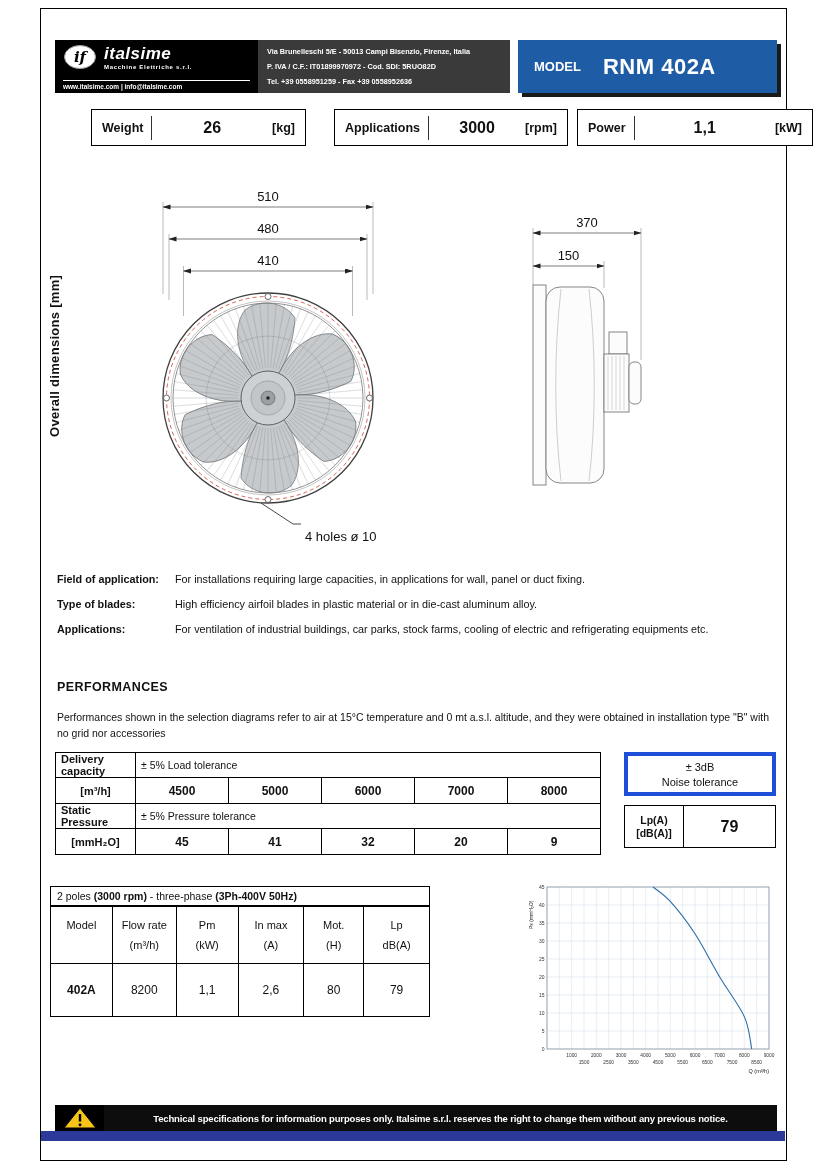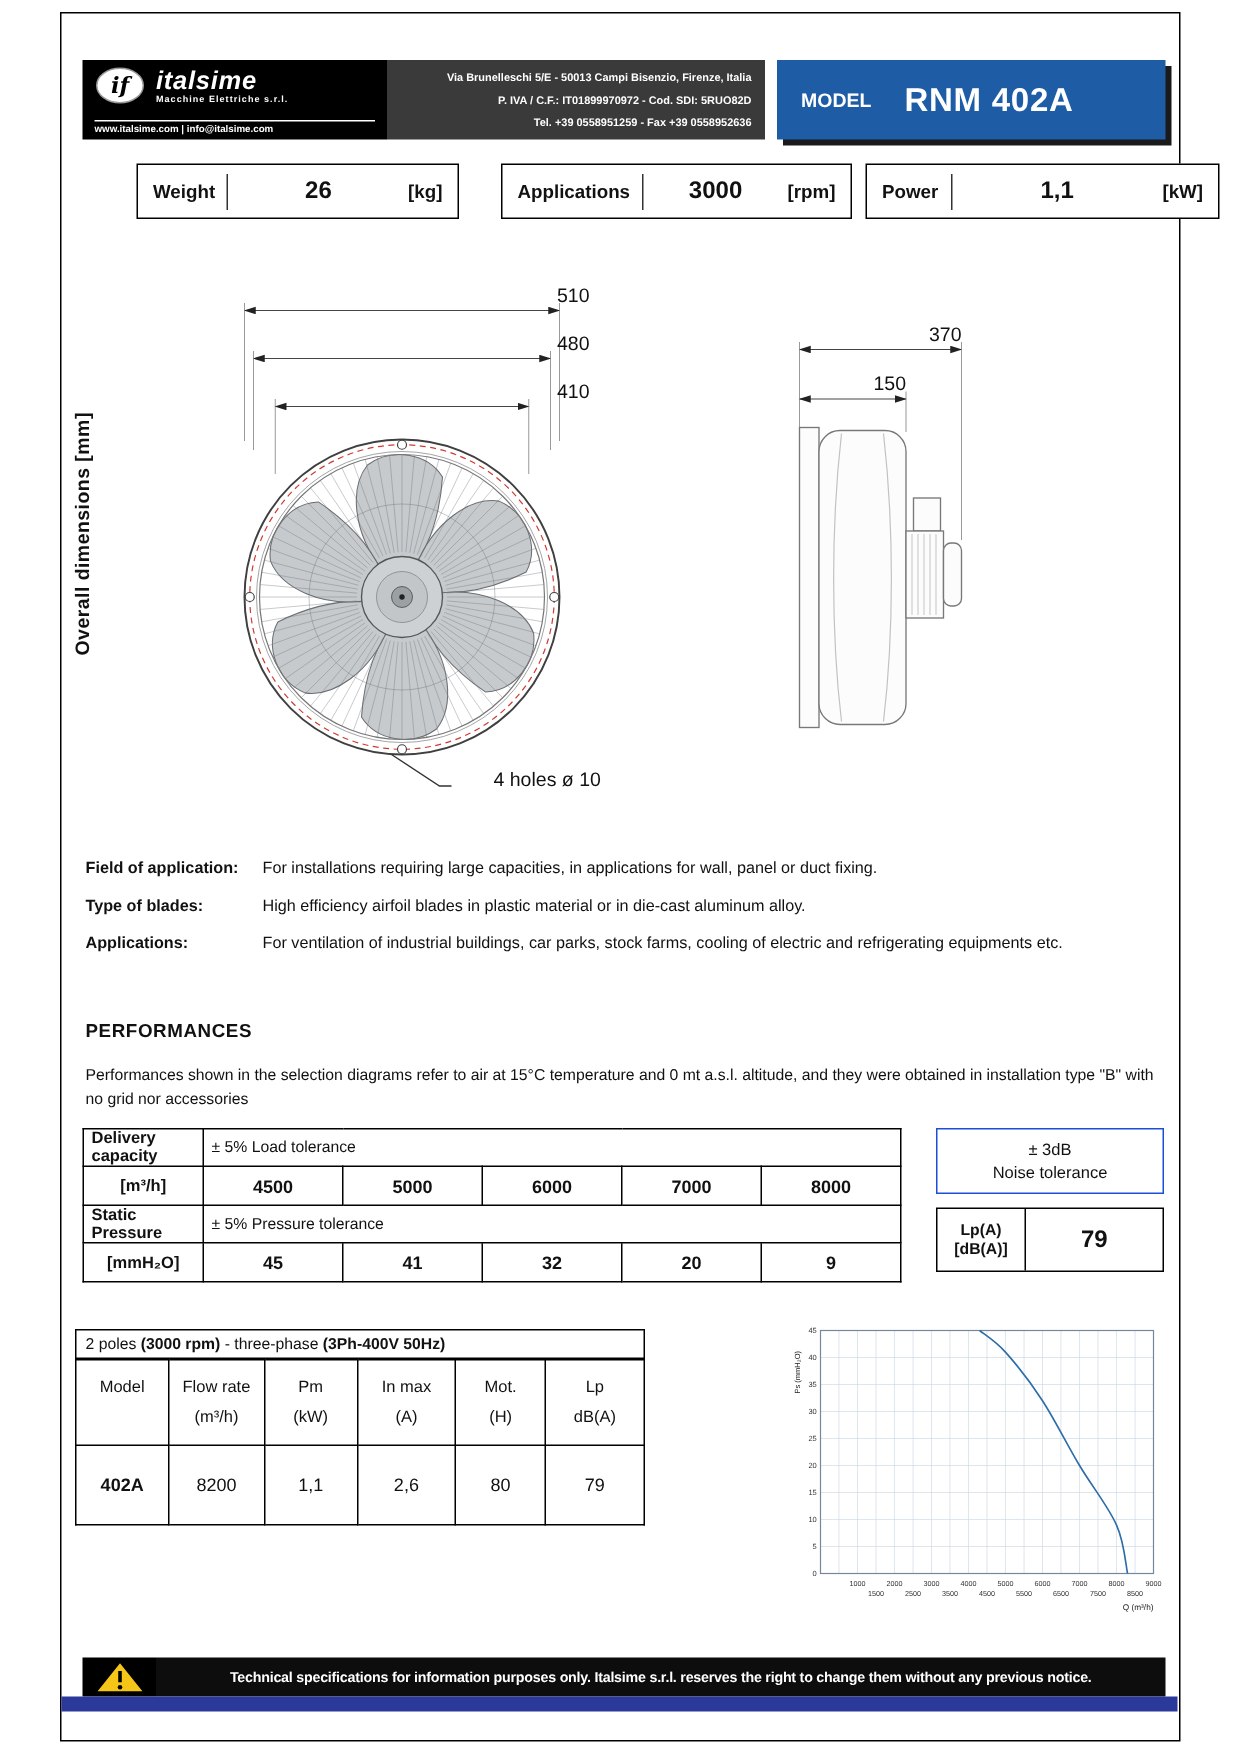--- a/index.html
+++ b/index.html
@@ -7,58 +7,58 @@
   .abs{position:absolute;}
   .frame{position:absolute;left:40px;top:8px;width:745px;height:1151px;border:1px solid #000;}
 
   
   .header{position:absolute;left:55px;top:40px;width:722px;height:53px;display:flex;}
   .logo-box{width:203px;background:#000;color:#fff;box-sizing:border-box;padding:4px 8px 3px;display:flex;flex-direction:column;justify-content:space-between;}
   .logo-top{display:flex;align-items:center;gap:7px;}
   .brand{font-size:17px;font-weight:bold;font-style:italic;letter-spacing:.5px;line-height:1;}
   .logo-sub{font-size:6px;letter-spacing:.7px;margin-top:2px;font-weight:bold;}
   .logo-contact{font-size:6.5px;font-weight:bold;border-top:1px solid #fff;padding-top:2px;}
-  .addr-box{width:252px;background:#3a3a3a;color:#fff;box-sizing:border-box;padding:7px 9px;display:flex;flex-direction:column;justify-content:space-between;align-items:flex-end;}
+  .addr-box{width:252px;background:#3a3a3a;color:#fff;box-sizing:border-box;padding:7px 9px;display:flex;flex-direction:column;justify-content:space-between;}
   .addr-box .al{font-size:7.3px;font-weight:bold;white-space:nowrap;}
   .model-box{flex:1;margin-left:8px;background:#1e5da6;color:#fff;display:flex;align-items:center;padding-left:16px;gap:22px;box-shadow:4px 4px 0 #1a1a1a;}
   .model-label{font-size:13px;font-weight:bold;}
   .model-value{font-size:22px;font-weight:bold;letter-spacing:.5px;}
 
   
   .specs{position:absolute;left:55px;top:109px;width:722px;display:flex;padding-left:36px;}
   .spec{box-sizing:border-box;border:1px solid #000;height:37px;display:flex;align-items:center;padding:0 10px;background:#fff;}
   .spec .lbl{font-weight:bold;font-size:12.5px;}
   .spec .vdiv{width:1px;height:24px;background:#333;margin-left:8px;}
   .spec .val{flex:1;text-align:center;font-weight:bold;font-size:16px;}
   .spec .unit{font-weight:bold;font-size:12.5px;}
   .spec1{width:215px;} .spec2{width:234px;margin-left:28px;} .spec3{width:236px;margin-left:9px;}
 
   
   .dims-label{position:absolute;left:47px;top:253px;height:205px;writing-mode:vertical-rl;transform:rotate(180deg);font-weight:bold;font-size:13px;text-align:center;letter-spacing:.3px;}
-  .dim-num{position:absolute;text-align:right;font-size:13px;color:#111;}
-  .holes-note{position:absolute;left:305px;top:512px;font-size:13px;margin-left:24px;}
+  .dim-num{position:absolute;text-align:center;font-size:13px;color:#111;}
+  .holes-note{position:absolute;left:305px;top:529px;font-size:13px;}
 
   
   .apps{position:absolute;left:57px;top:572px;width:716px;}
   .app-row{display:flex;margin-bottom:11px;font-size:10.8px;line-height:1.3;}
   .app-row .lbl{width:118px;font-weight:bold;flex-shrink:0;}
   .app-row .txt{flex:1;}
 
   .perf-title{position:absolute;left:57px;top:680px;font-size:12.5px;font-weight:bold;letter-spacing:.4px;}
   .perf-note{position:absolute;left:57px;top:710px;width:718px;font-size:10.5px;line-height:1.5;}
 
   
   .perf-table{position:absolute;left:55px;top:752px;border-collapse:collapse;background:#fff;}
   .perf-table td{border:1px solid #000;font-size:11px;padding:0 5px;}
   .perf-table .lblc{font-weight:bold;height:20px;}
   .perf-table .tolc{font-size:10.5px;height:20px;}
   .perf-table .unitc{font-weight:bold;text-align:center;height:25px;}
   .perf-table .valc{font-weight:bold;text-align:center;height:25px;font-size:12px;}
 
-  .noise-tol{position:absolute;left:624px;top:752px;width:152px;height:44px;border:1px solid #1d4ed8;box-sizing:border-box;display:flex;flex-direction:column;align-items:center;justify-content:center;gap:3px;font-size:11px;background:#fff;}
+  .noise-tol{position:absolute;left:624px;top:752px;width:152px;height:44px;border:4px solid #1d4ed8;box-sizing:border-box;display:flex;flex-direction:column;align-items:center;justify-content:center;gap:3px;font-size:11px;background:#fff;}
   .noise-val{position:absolute;left:624px;top:805px;width:152px;height:43px;border:1px solid #000;box-sizing:border-box;display:flex;background:#fff;}
   .noise-val .l{width:58px;border-right:1px solid #000;display:flex;flex-direction:column;align-items:center;justify-content:center;font-weight:bold;font-size:10.5px;gap:1px;}
   .noise-val .r{flex:1;display:flex;align-items:center;justify-content:center;font-weight:bold;font-size:16px;}
 
   
   .motor{position:absolute;left:50px;top:886px;width:380px;}
   .motor-title{border:1px solid #000;box-sizing:border-box;height:20px;font-size:10.5px;padding:3px 6px 0;background:#fff;}
   .motor-title .b{font-weight:bold;}
   table.mt{border-collapse:collapse;width:380px;}
   .mt td{border:1px solid #000;text-align:center;vertical-align:middle;}

